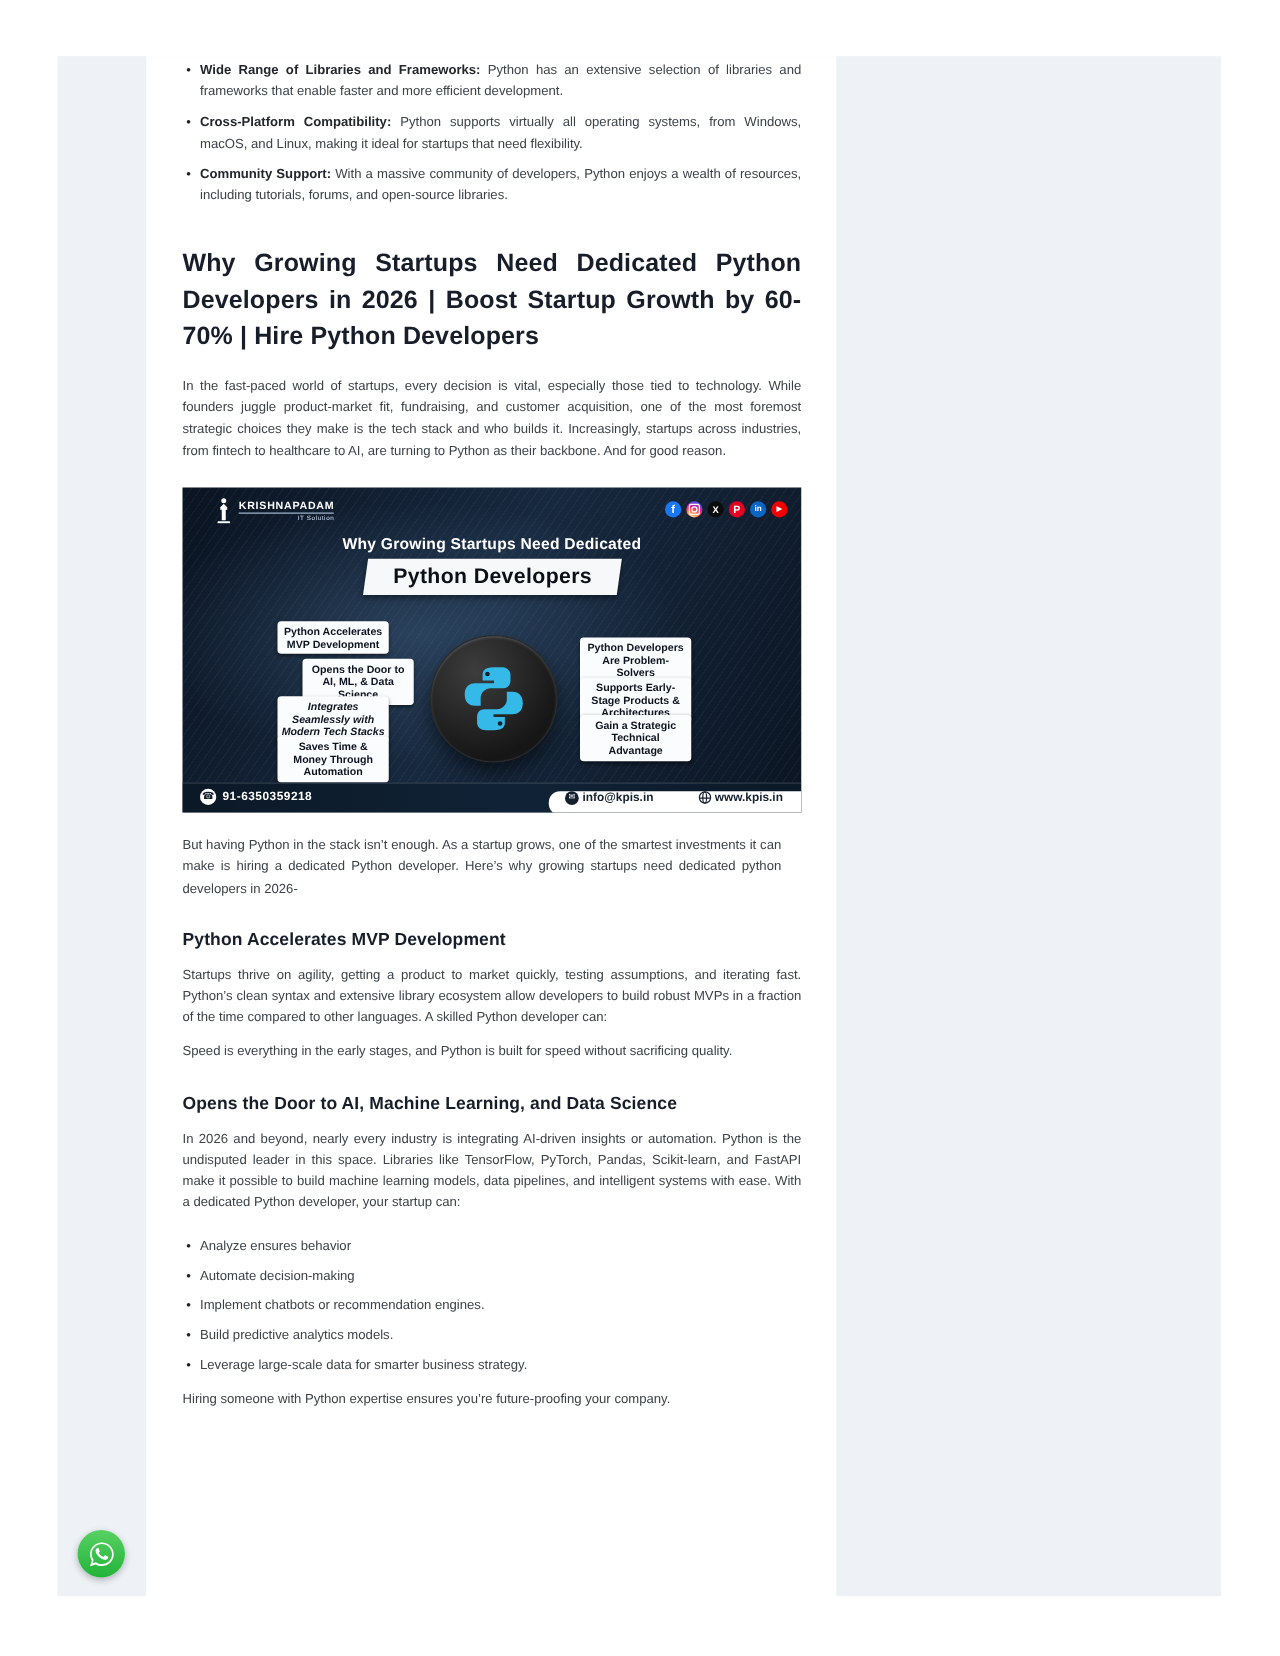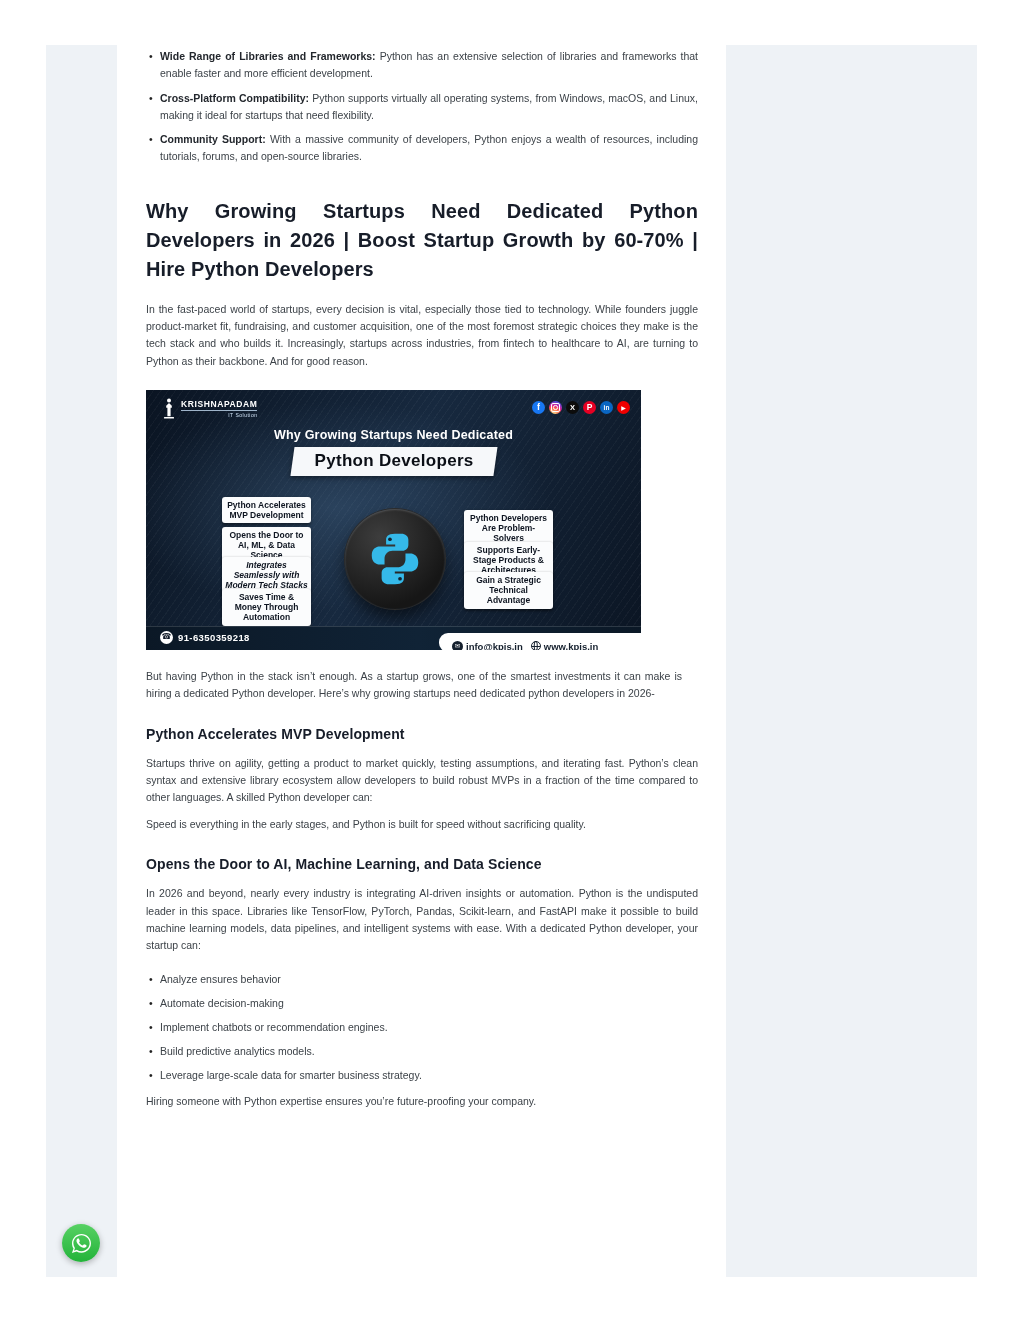--- a/index.html
+++ b/index.html
@@ -7,21 +7,21 @@
     width:1024px;height:1325px;position:relative;overflow:hidden;
     background:#ffffff;
     font-family:"Liberation Sans","DejaVu Sans",sans-serif;
     -webkit-font-smoothing:antialiased;
   }
   .gray-panel{
     position:absolute;left:46px;top:45px;width:931px;height:1232px;
     background:#eef2f6;
   }
   .article-card{
-    position:absolute;left:117px;top:45px;width:609px;height:1232px;
+    position:absolute;left:117px;top:45px;width:552px;height:1232px;
     background:#ffffff;box-sizing:border-box;
     padding:3px 28px 0 29px;
     color:#3c4248;
   }
   
   .intro-bullets{margin:0;padding:0 0 0 14px;list-style:none;}
   .intro-bullets li{
     position:relative;font-size:10.5px;line-height:17.3px;text-align:justify;
     margin:0 0 7px 0;color:#3c4248;
   }
@@ -45,21 +45,21 @@
   p.outro{margin:9.5px 0 0 0;text-align:left;}
   
   .banner{
     position:relative;width:495px;height:260px;margin:20px 0 18px 0;
     background:
       radial-gradient(ellipse 62% 58% at 38% 45%, rgba(92,132,172,.30), transparent 70%),
       repeating-linear-gradient(125deg, rgba(255,255,255,.035) 0 1px, transparent 1px 6px),
       linear-gradient(115deg,#0a1422 0%,#17293f 48%,#0b1523 100%);
     overflow:hidden;
   }
-  .b-logo{position:absolute;left:16px;top:8px;display:flex;align-items:center;gap:5px;}
+  .b-logo{position:absolute;left:26px;top:8px;display:flex;align-items:center;gap:5px;}
   .b-logo-text{display:flex;flex-direction:column;}
   .b-brand{color:#ffffff;font-weight:700;font-size:8.5px;letter-spacing:.6px;}
   .b-tagline{
     color:#cfe2f5;font-size:5px;letter-spacing:.5px;text-align:right;
     border-top:.5px solid #9fb4c9;padding-top:1px;margin-top:1px;
   }
   .b-social{position:absolute;right:11px;top:11px;display:flex;gap:4px;}
   .si{
     width:13px;height:13px;border-radius:50%;display:flex;align-items:center;
     justify-content:center;color:#fff;font-weight:700;position:relative;
@@ -84,43 +84,43 @@
     display:block;transform:skewX(8deg);color:#0b0f16;font-weight:800;
     font-size:17px;letter-spacing:.3px;
   }
   .feat{
     position:absolute;width:89px;box-sizing:border-box;padding:3px 3px;
     background:#fbfcfd;border-radius:3px;box-shadow:0 1.5px 3px rgba(0,0,0,.45);
     color:#0d1420;font-weight:700;font-size:8.5px;line-height:1.2;text-align:center;
     display:flex;align-items:center;justify-content:center;min-height:23px;
   }
   .lb{left:76px;} .rb{left:318px;}
-  .lb1{top:107px;} .lb2{top:137px;} .lb3{top:167px;font-style:italic;} .lb4{top:199px;}
+  .lb1{top:107px;} .lb2{top:137px;margin-left:20px;} .lb3{top:167px;font-style:italic;} .lb4{top:199px;}
   .rb1{top:120px;} .rb2{top:152px;} .rb3{top:182px;}
   .py-circle{
     position:absolute;left:199px;top:119px;width:100px;height:100px;border-radius:50%;
     background:radial-gradient(circle at 35% 28%,#3d3d3d,#161616 72%);
     box-shadow:0 0 0 1px #2c2c2c,0 8px 16px rgba(0,0,0,.55), inset 0 1px 2px rgba(255,255,255,.18);
     display:flex;align-items:center;justify-content:center;
   }
   .b-bar{
     position:absolute;left:0;bottom:0;width:100%;height:23px;
     background:linear-gradient(90deg,#0b1826,#102336 55%,#0b1826);
     border-top:1px solid rgba(255,255,255,.14);
   }
   .b-phone{position:absolute;left:14px;top:4px;display:flex;align-items:center;gap:5px;}
   .phone-badge{
     width:13px;height:13px;border-radius:50%;background:#ffffff;color:#0d1726;
     display:flex;align-items:center;justify-content:center;font-size:8px;line-height:1;
   }
   .b-phone-num{color:#ffffff;font-weight:700;font-size:9.5px;letter-spacing:.4px;}
   .b-pill{
     position:absolute;right:0;top:6px;height:19px;width:202px;box-sizing:border-box;
-    background:#ffffff;border-radius:9px 0 0 9px;display:flex;align-items:flex-end;
-    gap:8px;padding:0 8px 0 13px;color:#15202e;font-weight:700;font-size:9.5px;
+    background:#ffffff;border-radius:9px 0 0 9px;display:flex;align-items:flex-start;
+    gap:36px;padding:0 8px 0 13px;color:#15202e;font-weight:700;font-size:9.5px;
   }
   .pill-item{display:flex;align-items:center;gap:3px;}
   .email-badge{
     width:11px;height:11px;border-radius:50%;background:#15202e;color:#fff;
     display:flex;align-items:center;justify-content:center;font-size:6.5px;line-height:1;
   }
   .globe{position:relative;width:10px;height:10px;border:1.2px solid #15202e;border-radius:50%;box-sizing:border-box;}
   .globe::before{content:"";position:absolute;left:0;right:0;top:50%;border-top:1px solid #15202e;}
   .globe::after{content:"";position:absolute;left:50%;top:-1px;bottom:-1px;width:4.5px;transform:translateX(-50%);border:1px solid #15202e;border-radius:50%;box-sizing:border-box;}
   

